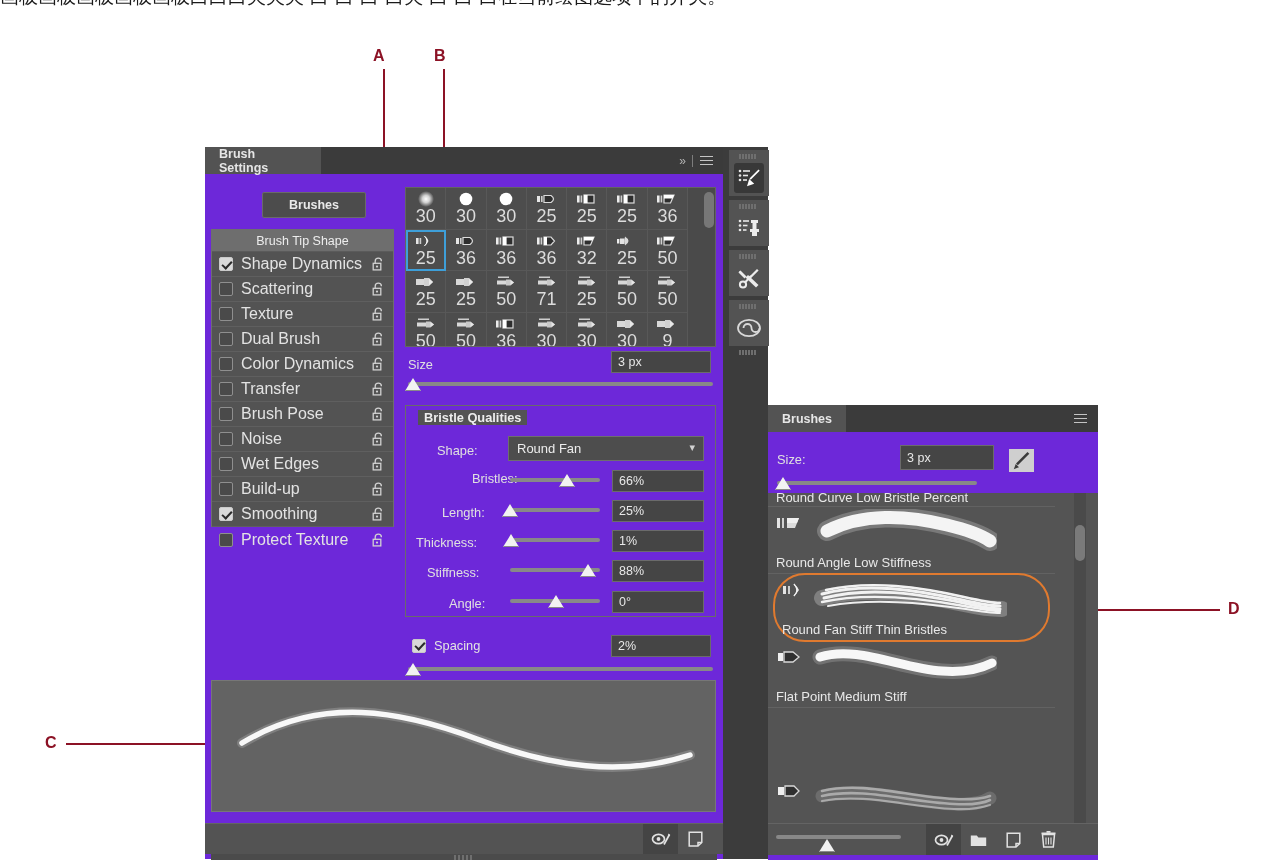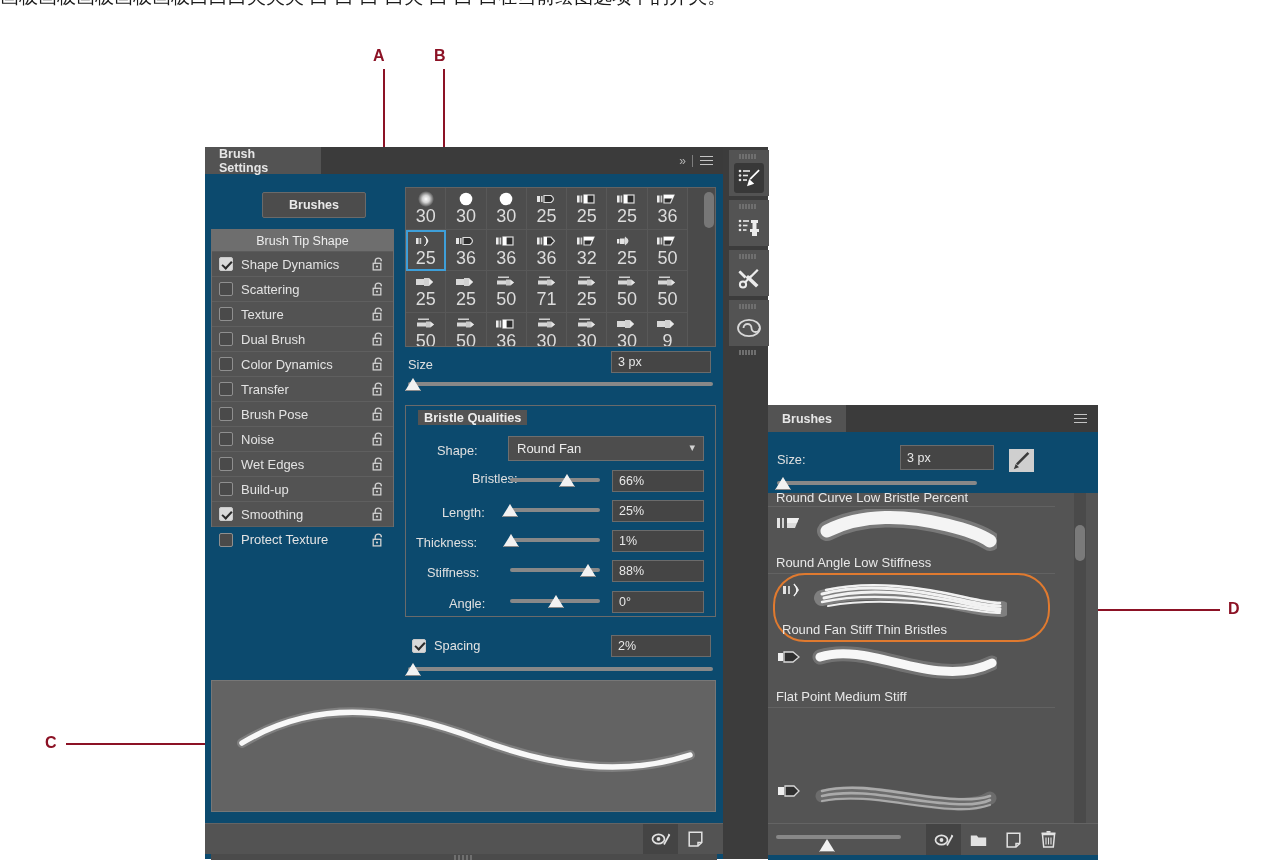--- a/index.html
+++ b/index.html
@@ -21,21 +21,21 @@
 
   
   .callout-letter{
     position:absolute;color:#8c1225;font-weight:bold;font-size:16px;
     font-family:"Liberation Sans",sans-serif;
   }
   .leader-v{position:absolute;width:2px;background:#8c1225;}
   .leader-h{position:absolute;height:2px;background:#8c1225;}
 
   
-  .panel{position:absolute;background:#0c4a6e;}
+  .panel{position:absolute;background:#6d28d9;}
   .panel-tabbar{position:absolute;left:0;top:0;height:27px;background:#3b3b3b;width:100%;}
   .panel-tab{
     position:absolute;left:0;top:0;height:27px;background:#535353;
     color:#e6e6e6;font-size:12.5px;font-weight:bold;
     display:flex;align-items:center;padding:0 14px;box-sizing:border-box;
   }
   .tabbar-right{position:absolute;top:0;height:27px;display:flex;align-items:center;gap:7px;color:#b9b9b9;}
   .chev2{font-size:12px;color:#b5b5b5;letter-spacing:-1px;}
   .vsep{width:1px;height:12px;background:#7d7d7d;display:inline-block;}
   .burger{display:inline-block;width:13px;height:10px;position:relative;}
@@ -63,21 +63,21 @@
   .opt-row:last-child{border-bottom:none;}
   .cb{
     width:14px;height:14px;border:1px solid #8f8f8f;background:#4a4a4a;border-radius:2px;
     margin-right:8px;flex:none;position:relative;box-sizing:border-box;
   }
   .cb.on{background:#d9d9d9;border-color:#c9c9c9;}
   .cb.on:after{
     content:"";position:absolute;left:4px;top:0.5px;width:4px;height:8px;
     border:solid #2a2a2a;border-width:0 2px 2px 0;transform:rotate(43deg);
   }
-  .opt-label{color:#e3e3e3;font-size:13px;flex:1;}
+  .opt-label{color:#e3e3e3;font-size:16px;flex:1;}
   .lock{width:13px;height:14px;flex:none;}
 
   
   .presetbox{position:absolute;background:#4a4a4a;border:1px solid #636363;box-sizing:border-box;overflow:hidden;}
   .pgrid{position:absolute;left:0;top:0;display:grid;grid-template-columns:repeat(7,40.3px);}
   .pcell{
     width:40.3px;height:41.5px;box-sizing:border-box;
     border-right:1px solid #585858;border-bottom:1px solid #585858;
     display:flex;flex-direction:column;align-items:center;justify-content:flex-start;
     position:relative;background:#4d4d4d;

